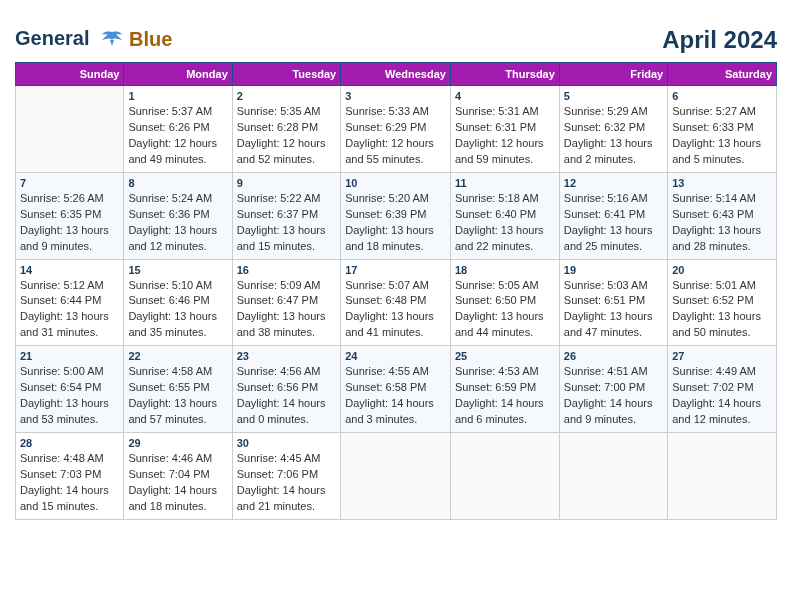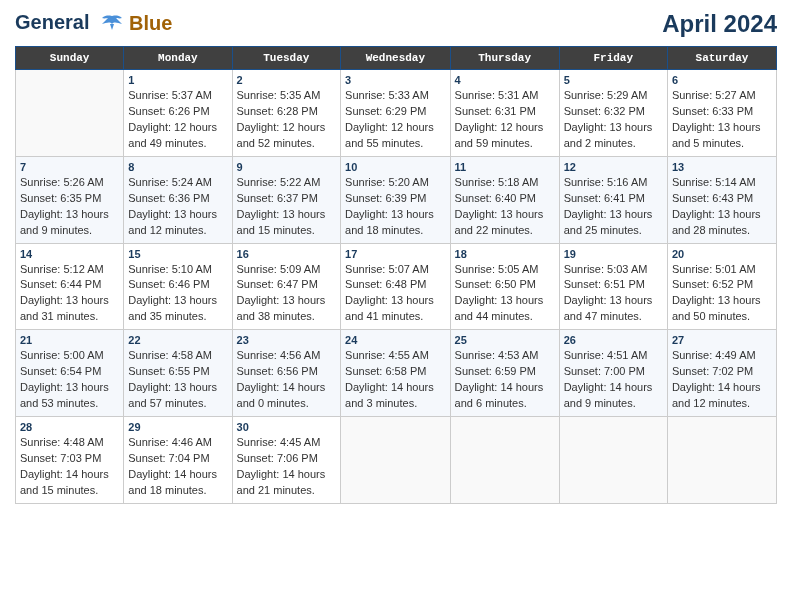--- a/index.html
+++ b/index.html
@@ -5,21 +5,21 @@
     * { margin: 0; padding: 0; box-sizing: border-box; }
     body {
       font-family: Arial, sans-serif;
       background: #fff;
       width: 792px;
       height: 612px;
       overflow: hidden;
     }
     .container {
       width: 792px;
-      padding: 10px 15px;
+      padding: 26px 15px;
     }
     .header {
       display: flex;
       justify-content: space-between;
       align-items: flex-start;
       margin-bottom: 8px;
     }
     .logo {
       display: flex;
       align-items: center;
@@ -40,27 +40,26 @@
     .location {
       font-size: 14px;
       color: #333;
     }
     .calendar-table {
       width: 100%;
       border-collapse: collapse;
       font-size: 9.5px;
     }
     .calendar-table th {
-      background-color: #404040;
+      background-color: #a21caf;
       color: #fff;
       padding: 5px 4px;
-      text-align: center;
+      text-align: right;
       font-size: 11px;
       border: 1px solid #1a4f8a;
-      font-family: Liberation Mono, monospace;
     }
     .calendar-table td {
       border: 1px solid #ccc;
       vertical-align: top;
       padding: 4px 4px;
       min-height: 70px;
       height: 78px;
       width: 113px;
       background: #fff;
     }

